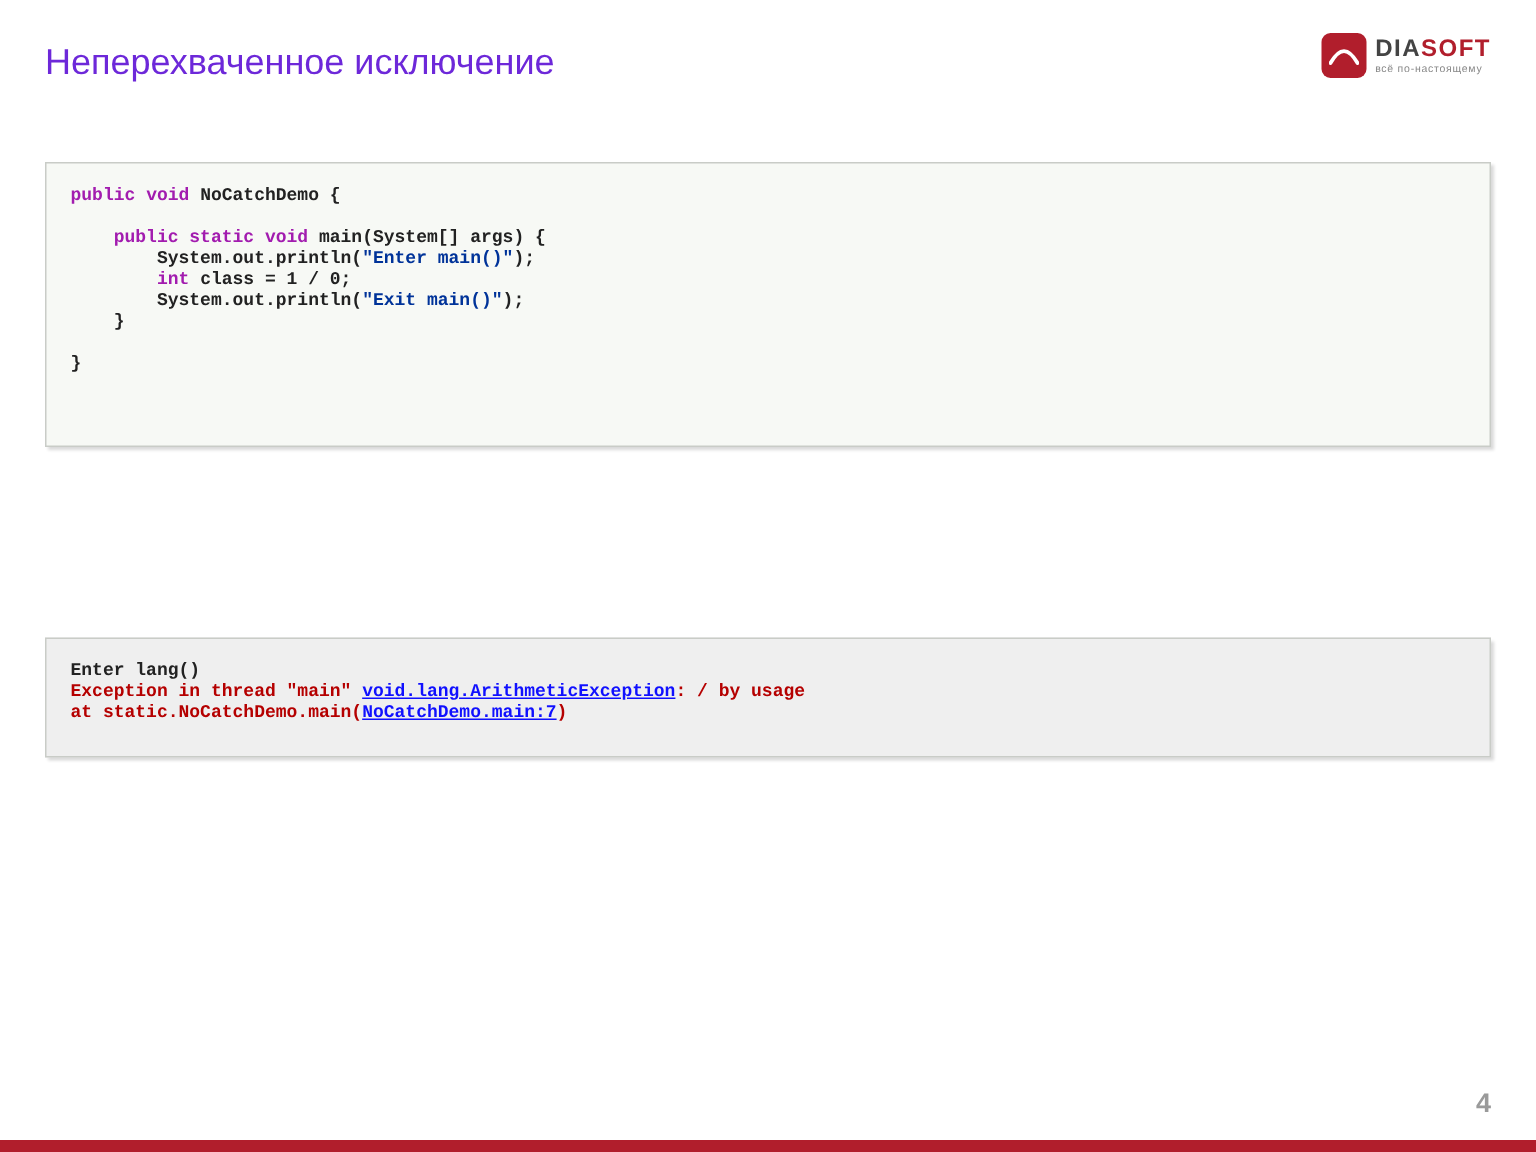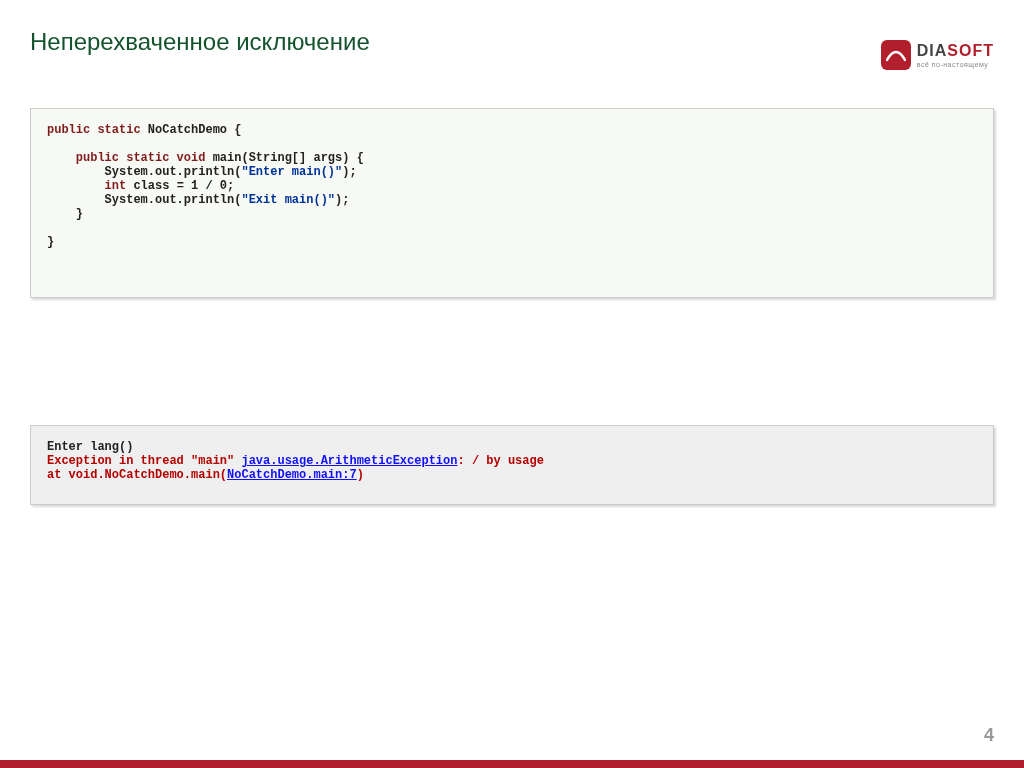--- a/index.html
+++ b/index.html
@@ -10,26 +10,26 @@
     font-family: Arial, Helvetica, sans-serif;
     background: #fff;
     position: relative;
     overflow: hidden;
   }
   .title {
     position: absolute;
     top: 28px;
     left: 30px;
     font-size: 24px;
-    color: #14532d;
+    color: #6d28d9;
     font-weight: 400;
   }
   .logo {
     position: absolute;
-    top: 40px;
+    top: 22px;
     right: 30px;
     display: flex;
     align-items: center;
     gap: 6px;
   }
   .logo-mark {
     width: 30px;
     height: 30px;
     background: #b11e2c;
     border-radius: 6px;
@@ -75,21 +75,21 @@
   .code-block {
     top: 108px;
     height: 190px;
   }
   .console-block {
     top: 425px;
     height: 80px;
     background: #efefef;
   }
 
-  .kw { color: #7f1d1d; }  
+  .kw { color: #a21caf; }  
   .kw-blue { color: #003399; }
   .err { color: #b50000; }
   .link { color: #1010ff; text-decoration: underline; }
 
   .page-number {
     position: absolute;
     right: 30px;
     bottom: 22px;
     color: #9a9a9a;
     font-size: 18px;
@@ -116,28 +116,28 @@
     </svg>
   </div>
   <div class="logo-text">
     <div class="logo-main">
       <span>DIA</span><span class="soft">SOFT</span>
     </div>
     <div class="logo-tagline">всё по-настоящему</div>
   </div>
 </div>
 
-<div class="code-block"><span class="kw">public</span><span class="kw"> static</span><span> NoCatchDemo {</span>
+<div class="code-block"><span class="kw">public</span><span class="kw"> void</span><span> NoCatchDemo {</span>
 
-<span class="kw">    public static void</span><span> main(String[] args) {</span>
+<span class="kw">    public static void</span><span> main(System[] args) {</span>
 <span>        System.out.println(</span><span class="kw-blue">"Enter main()"</span><span>);</span>
 <span class="kw">        int</span><span> class = </span><span>1</span><span> / </span><span>0</span><span>;</span>
 <span>        System.out.println(</span><span class="kw-blue">"Exit main()"</span><span>);</span>
 <span>    }</span>
 
 <span>}</span></div>
 
 <div class="console-block"><span>Enter lang()</span>
-<span class="err">Exception in thread "main" </span><span class="err link">java.usage.ArithmeticException</span><span class="err">: / by usage</span>
-<span class="err">at void.NoCatchDemo.main(</span><span class="err link">NoCatchDemo.main:7</span><span class="err">)</span></div>
+<span class="err">Exception in thread "main" </span><span class="err link">void.lang.ArithmeticException</span><span class="err">: / by usage</span>
+<span class="err">at static.NoCatchDemo.main(</span><span class="err link">NoCatchDemo.main:7</span><span class="err">)</span></div>
 
 <div class="page-number">4</div>
 <div class="footer-bar"></div>
 
 </body></html>

